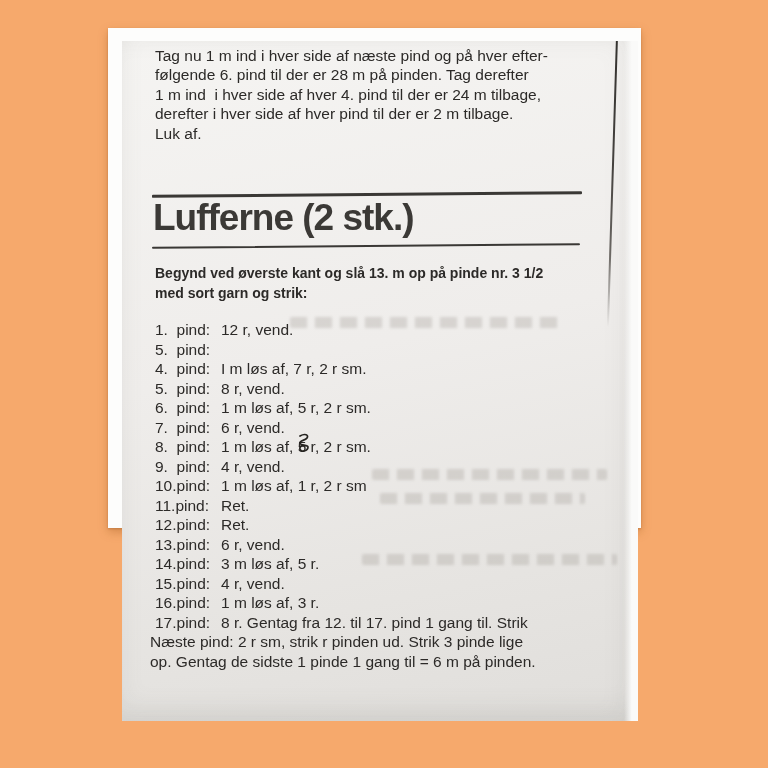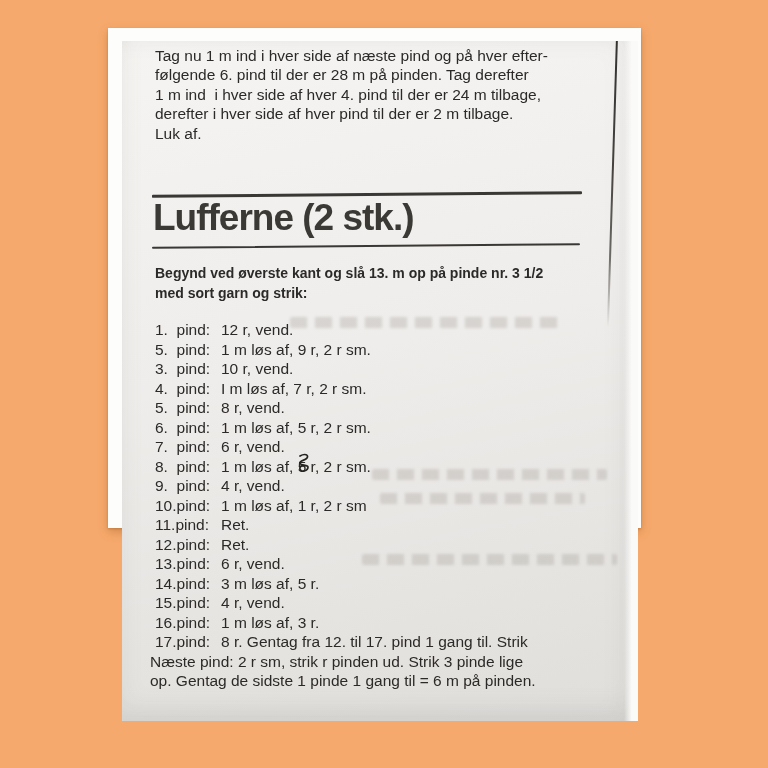--- a/index.html
+++ b/index.html
@@ -90,25 +90,20 @@
         <div class="tline">med sort garn og strik:</div>
       </div>
 
       <div class="list">
         <div class="row">
             <span class="lbl">1.  pind:</span>
             <span class="val">12 r, vend.</span>
           </div>
         <div class="row">
             <span class="lbl">5.  pind:</span>
-            <span class="val">1 m løs af, 9 r, 2 r sm.</span>
-          </div>
-        <div class="row">
-            <span class="lbl">3.  pind:</span>
-            <span class="val">10 r, vend.</span>
           </div>
         <div class="row">
             <span class="lbl">4.  pind:</span>
             <span class="val">I m løs af, 7 r, 2 r sm.</span>
           </div>
         <div class="row">
             <span class="lbl">5.  pind:</span>
             <span class="val">8 r, vend.</span>
           </div>
         <div class="row">

